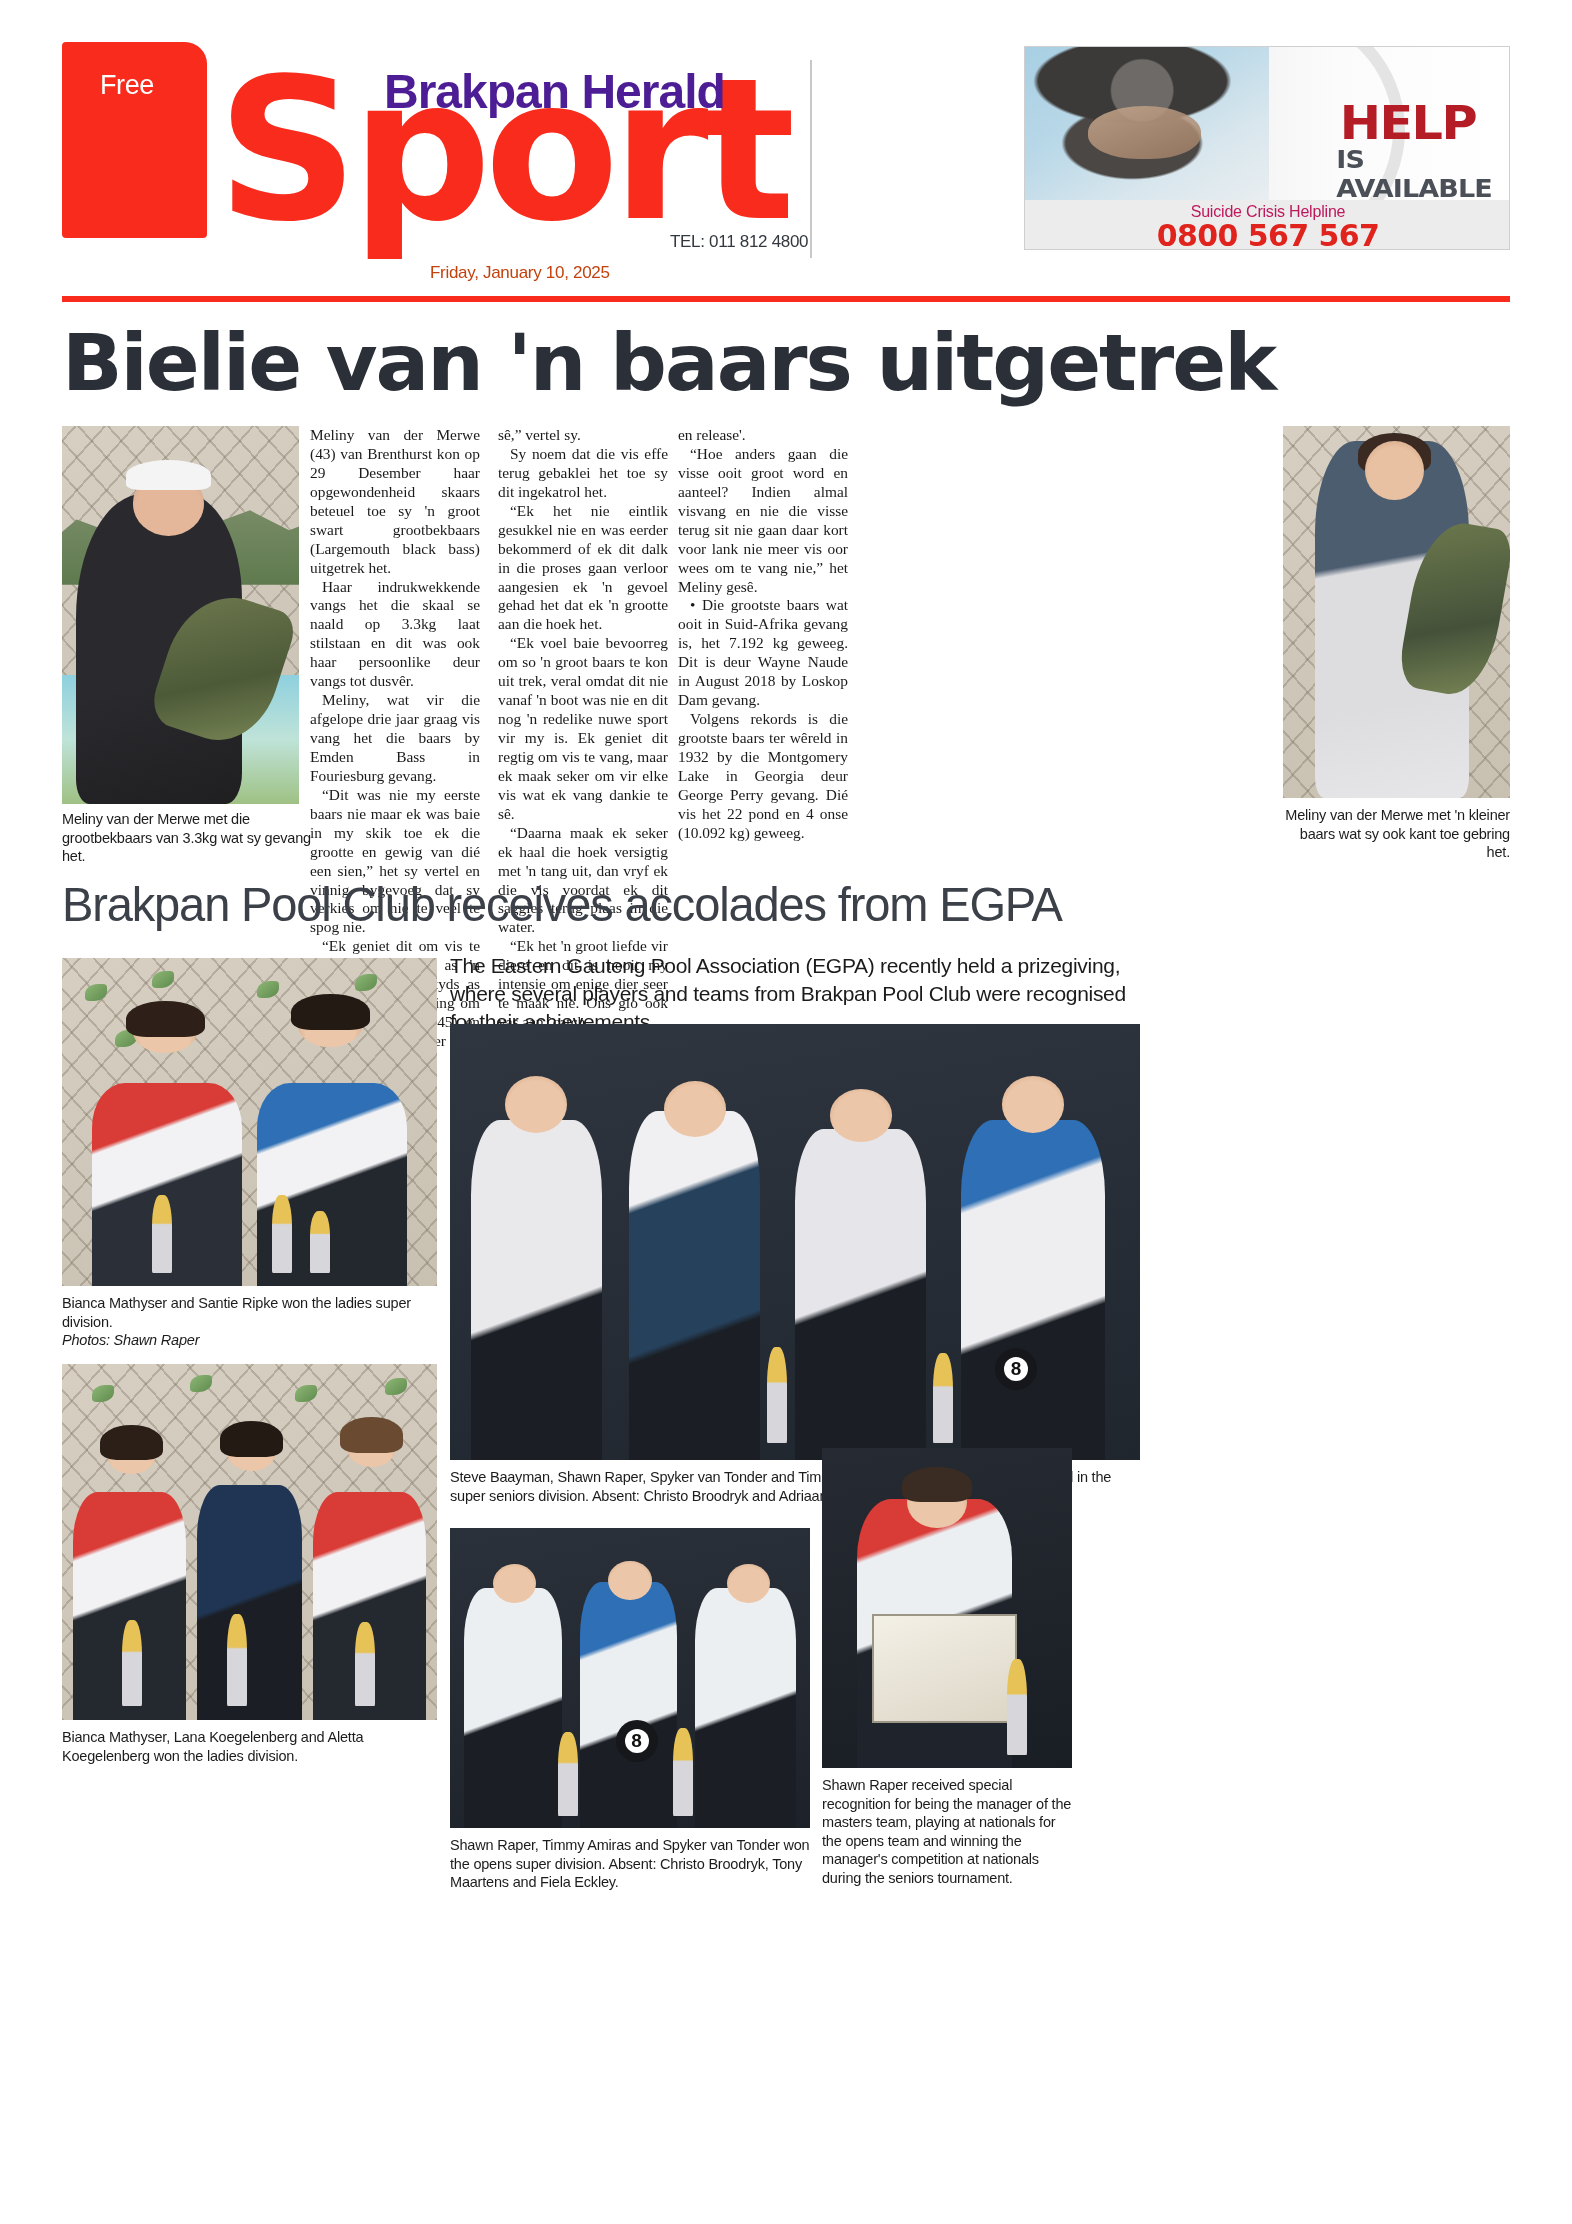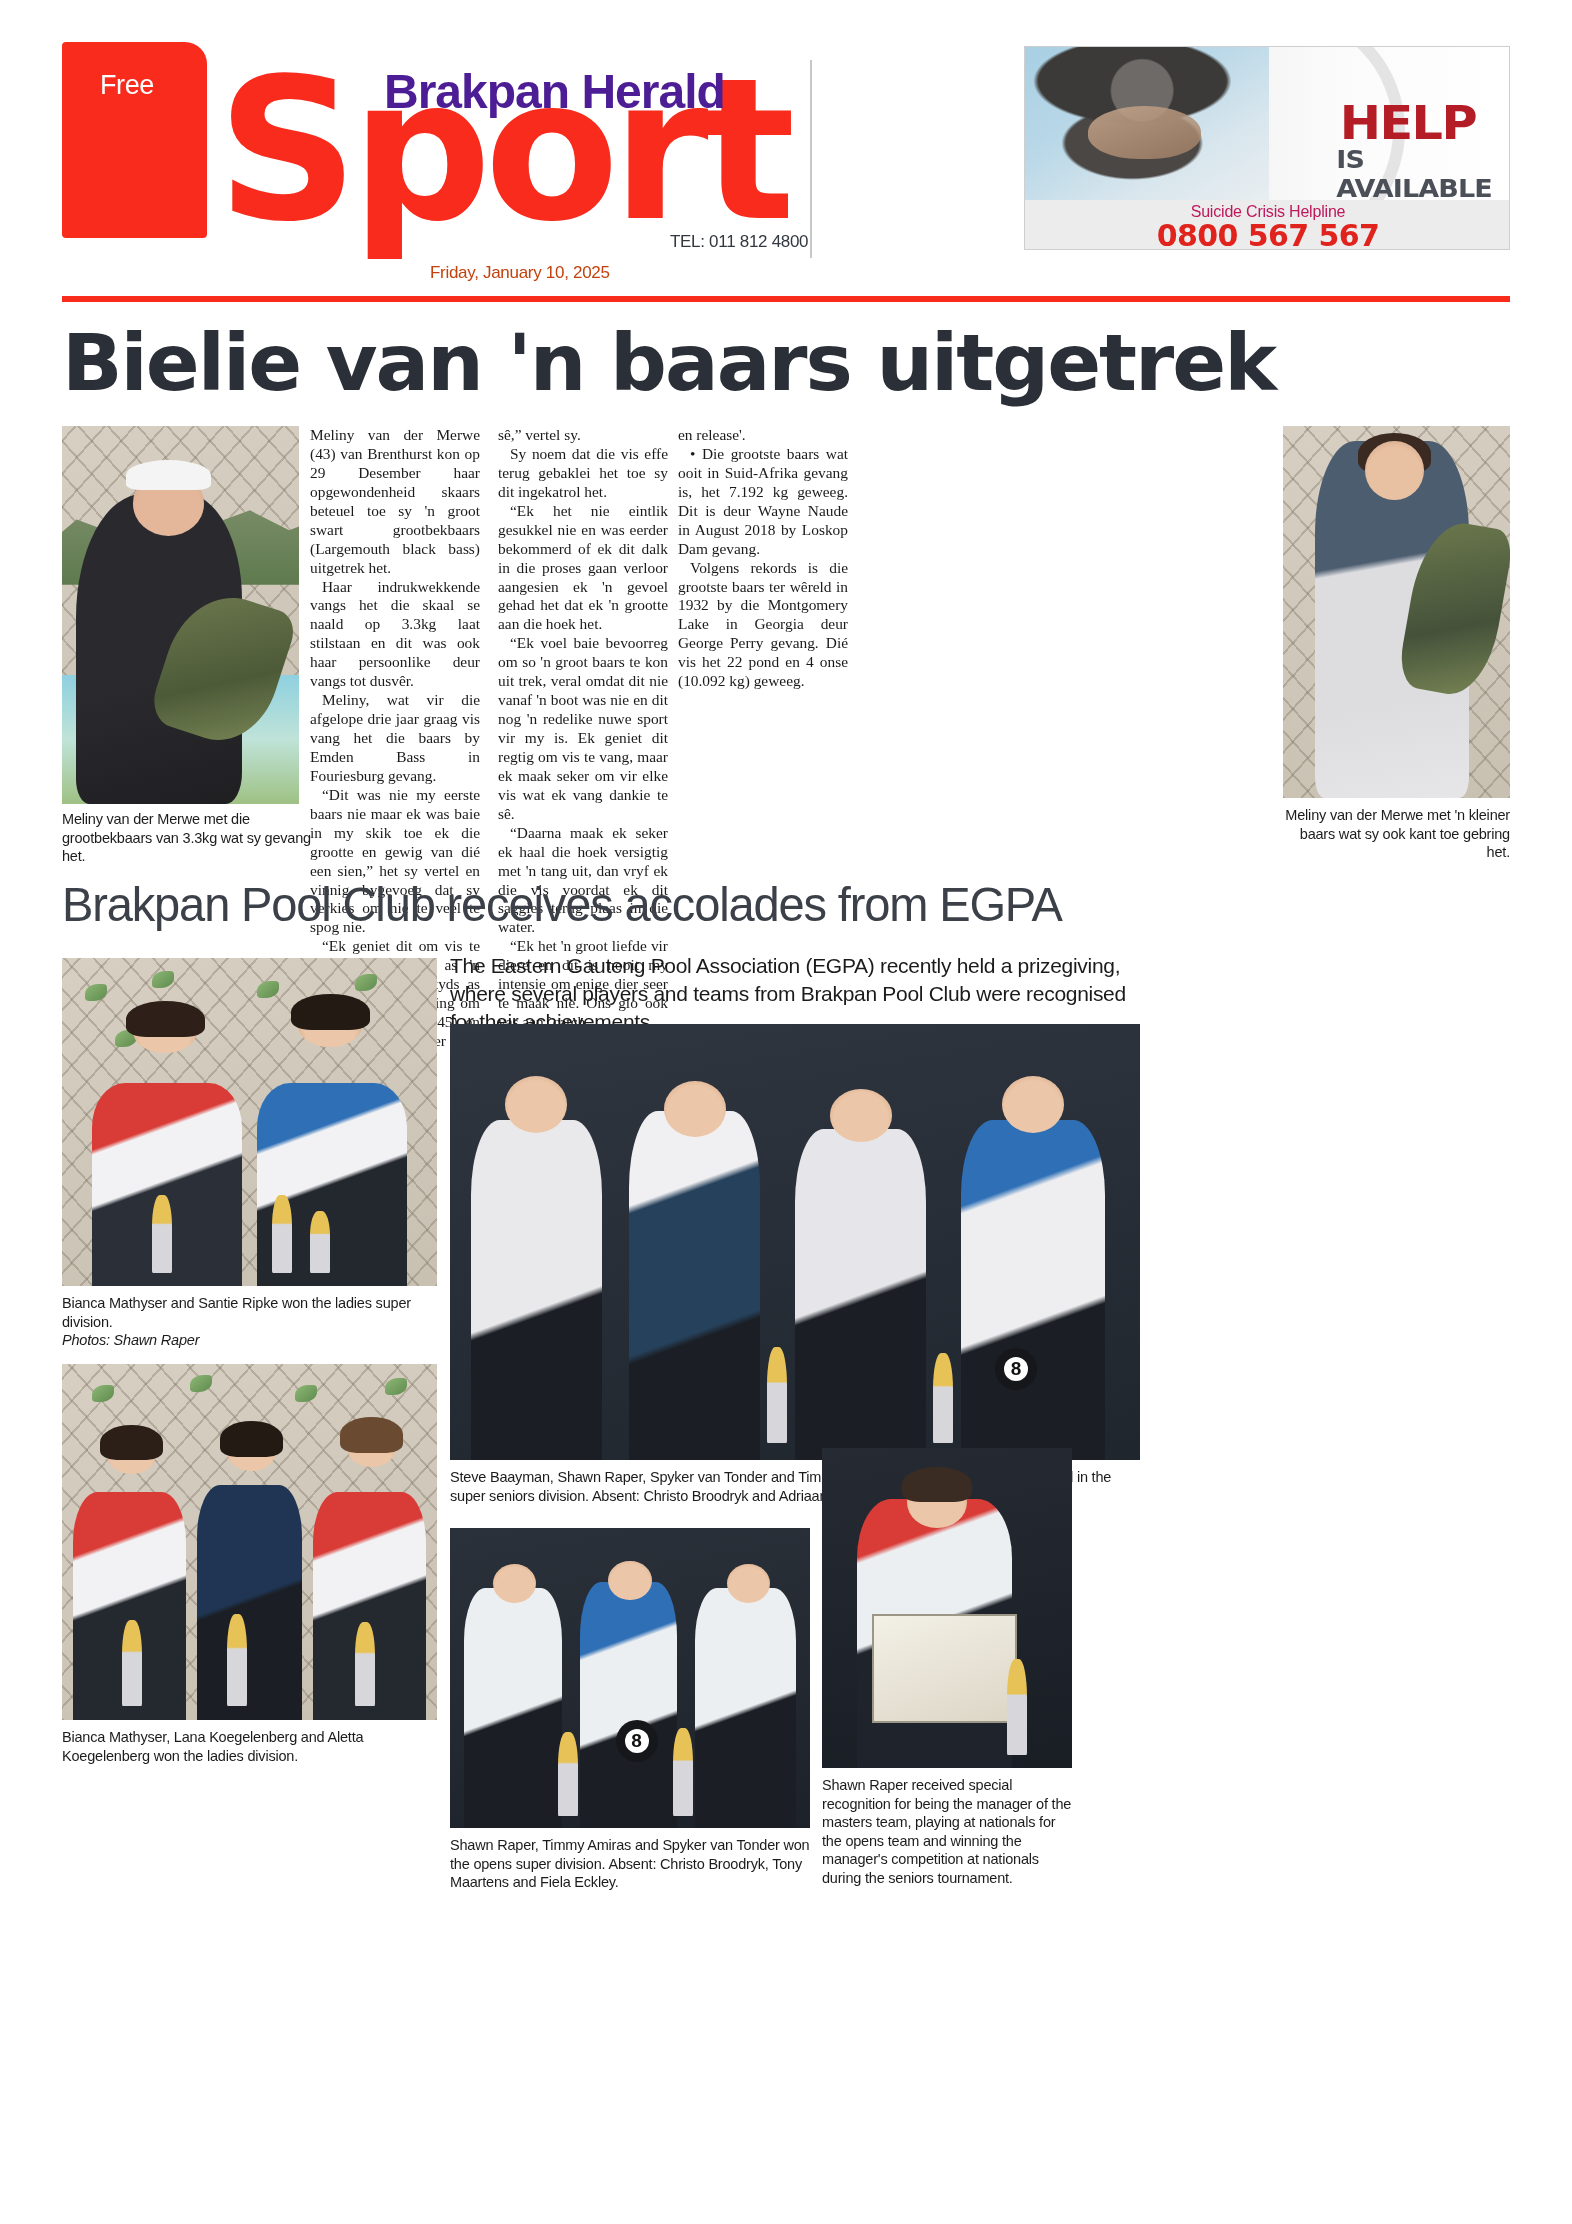--- a/index.html
+++ b/index.html
@@ -308,20 +308,21 @@
       <p class="first">sê,” vertel sy.</p>
       <p>Sy noem dat die vis effe terug gebaklei het toe sy dit ingekatrol het.</p>
       <p>“Ek het nie eintlik gesukkel nie en was eerder bekommerd of ek dit dalk in die proses gaan verloor aangesien ek 'n gevoel gehad het dat ek 'n grootte aan die hoek het.</p>
       <p>“Ek voel baie bevoorreg om so 'n groot baars te kon uit trek, veral omdat dit nie vanaf 'n boot was nie en dit nog 'n redelike nuwe sport vir my is. Ek geniet dit regtig om vis te vang, maar ek maak seker om vir elke vis wat ek vang dankie te sê.</p>
       <p>“Daarna maak ek seker ek haal die hoek versigtig met 'n tang uit, dan vryf ek die vis voordat ek dit saggies terug plaas in die water.</p>
       <p>“Ek het 'n groot liefde vir diere en dit is nooit my intensie om enige dier seer te maak nie. Ons glo ook vas aan `catch</p>
     </div>
 
     <div class="col col-3">
       <p class="first">en release'.</p>
+      <p>“Hoe anders gaan die visse ooit groot word en aanteel? Indien almal visvang en nie die visse terug sit nie gaan daar kort voor lank nie meer vis oor wees om te vang nie,” het Meliny gesê.</p>
       <p>• Die grootste baars wat ooit in Suid-Afrika gevang is, het 7.192 kg geweeg. Dit is deur Wayne Naude in August 2018 by Loskop Dam gevang.</p>
       <p>Volgens rekords is die grootste baars ter wêreld in 1932 by die Montgomery Lake in Georgia deur George Perry gevang. Dié vis het 22 pond en 4 onse (10.092 kg) geweeg.</p>
     </div>
 
     <div class="caption cap-left">Meliny van der Merwe met die grootbekbaars van 3.3kg wat sy gevang het.</div>
 
     <div class="photo photo-right">
       <div class="pr-person"></div>
       <div class="pr-hair"></div>
       <div class="pr-head"></div>

